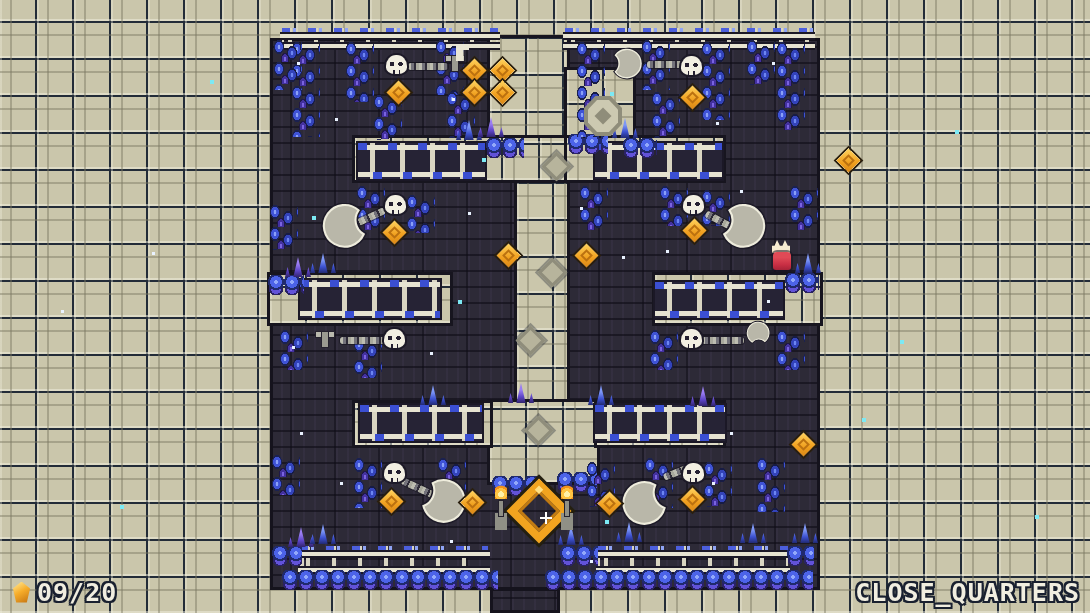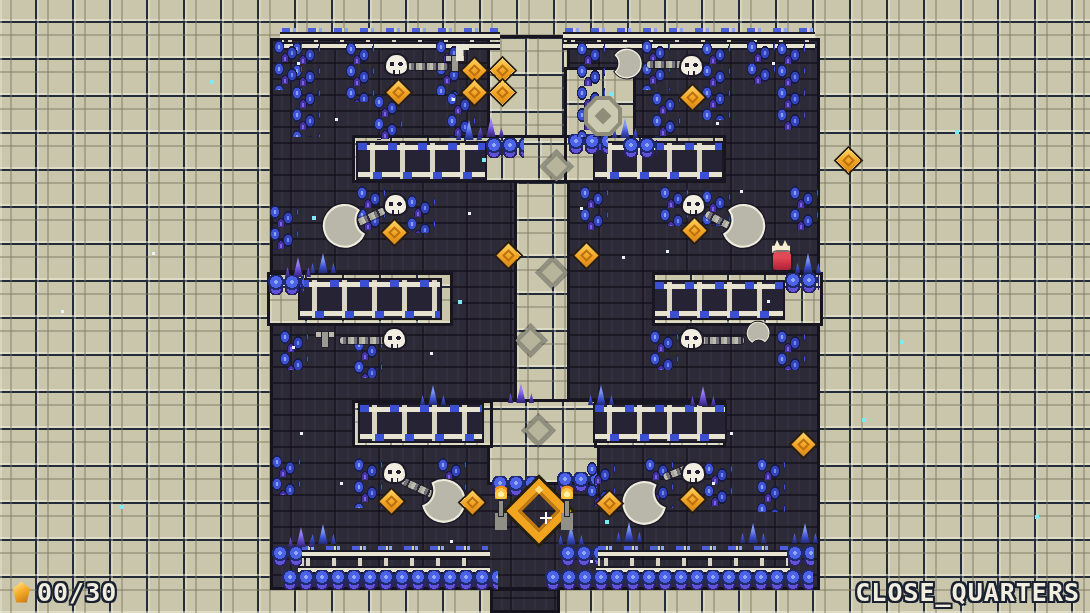--- a/index.html
+++ b/index.html
@@ -317,18 +317,18 @@
       <div class="e star" style="left: 61px; top: 310px;"></div>
       <div class="e star c" style="left: 862px; top: 418px;"></div>
       <div class="e star c" style="left: 955px; top: 130px;"></div>
       <div class="e star c" style="left: 1035px; top: 515px;"></div>
       <div class="e star c" style="left: 120px; top: 505px;"></div>
       <div class="e star c" style="left: 210px; top: 80px;"></div>
       <div class="e star c" style="left: 900px; top: 340px;"></div>
     </div>
   <div class="hud hud-left">
     <span class="hud-gem"></span>
-    <span class="pix">00/30</span>
+    <span class="pix">09/20</span>
   </div>
   <div class="hud hud-right">
     <span class="pix">CLOSE_QUARTERS</span>
   </div>
 </div>
 
 </body></html>

